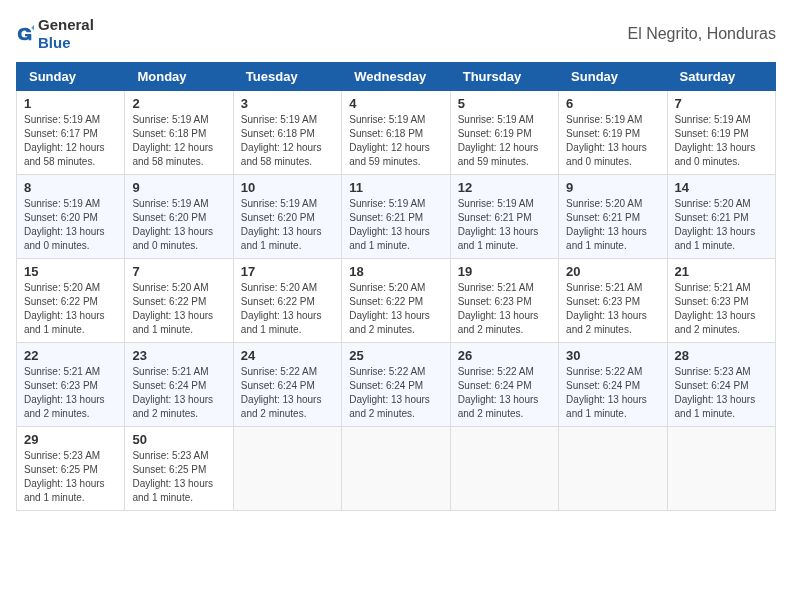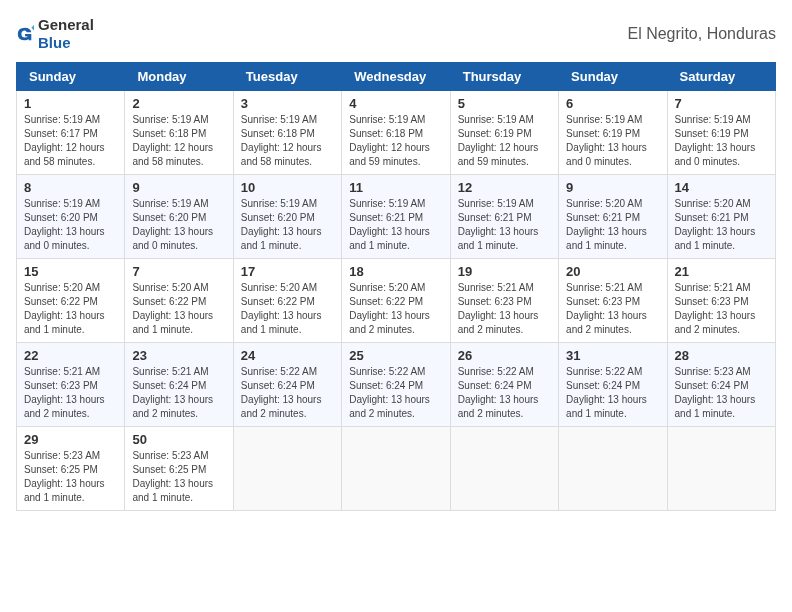--- a/index.html
+++ b/index.html
@@ -131,21 +131,21 @@
         <td><span class="day-number">19</span><span class="cell-text">Sunrise: 5:21 AM<br>Sunset: 6:23 PM<br>Daylight: 13 hours and 2 minutes.</span></td>
         <td><span class="day-number">20</span><span class="cell-text">Sunrise: 5:21 AM<br>Sunset: 6:23 PM<br>Daylight: 13 hours and 2 minutes.</span></td>
         <td><span class="day-number">21</span><span class="cell-text">Sunrise: 5:21 AM<br>Sunset: 6:23 PM<br>Daylight: 13 hours and 2 minutes.</span></td>
       </tr>
       <tr>
         <td><span class="day-number">22</span><span class="cell-text">Sunrise: 5:21 AM<br>Sunset: 6:23 PM<br>Daylight: 13 hours and 2 minutes.</span></td>
         <td><span class="day-number">23</span><span class="cell-text">Sunrise: 5:21 AM<br>Sunset: 6:24 PM<br>Daylight: 13 hours and 2 minutes.</span></td>
         <td><span class="day-number">24</span><span class="cell-text">Sunrise: 5:22 AM<br>Sunset: 6:24 PM<br>Daylight: 13 hours and 2 minutes.</span></td>
         <td><span class="day-number">25</span><span class="cell-text">Sunrise: 5:22 AM<br>Sunset: 6:24 PM<br>Daylight: 13 hours and 2 minutes.</span></td>
         <td><span class="day-number">26</span><span class="cell-text">Sunrise: 5:22 AM<br>Sunset: 6:24 PM<br>Daylight: 13 hours and 2 minutes.</span></td>
-        <td><span class="day-number">31</span><span class="cell-text">Sunrise: 5:22 AM<br>Sunset: 6:24 PM<br>Daylight: 13 hours and 1 minute.</span></td>
+        <td><span class="day-number">30</span><span class="cell-text">Sunrise: 5:22 AM<br>Sunset: 6:24 PM<br>Daylight: 13 hours and 1 minute.</span></td>
         <td><span class="day-number">28</span><span class="cell-text">Sunrise: 5:23 AM<br>Sunset: 6:24 PM<br>Daylight: 13 hours and 1 minute.</span></td>
       </tr>
       <tr>
         <td><span class="day-number">29</span><span class="cell-text">Sunrise: 5:23 AM<br>Sunset: 6:25 PM<br>Daylight: 13 hours and 1 minute.</span></td>
         <td><span class="day-number">50</span><span class="cell-text">Sunrise: 5:23 AM<br>Sunset: 6:25 PM<br>Daylight: 13 hours and 1 minute.</span></td>
         <td class="empty-cell"></td>
         <td class="empty-cell"></td>
         <td class="empty-cell"></td>
         <td class="empty-cell"></td>
         <td class="empty-cell"></td>

